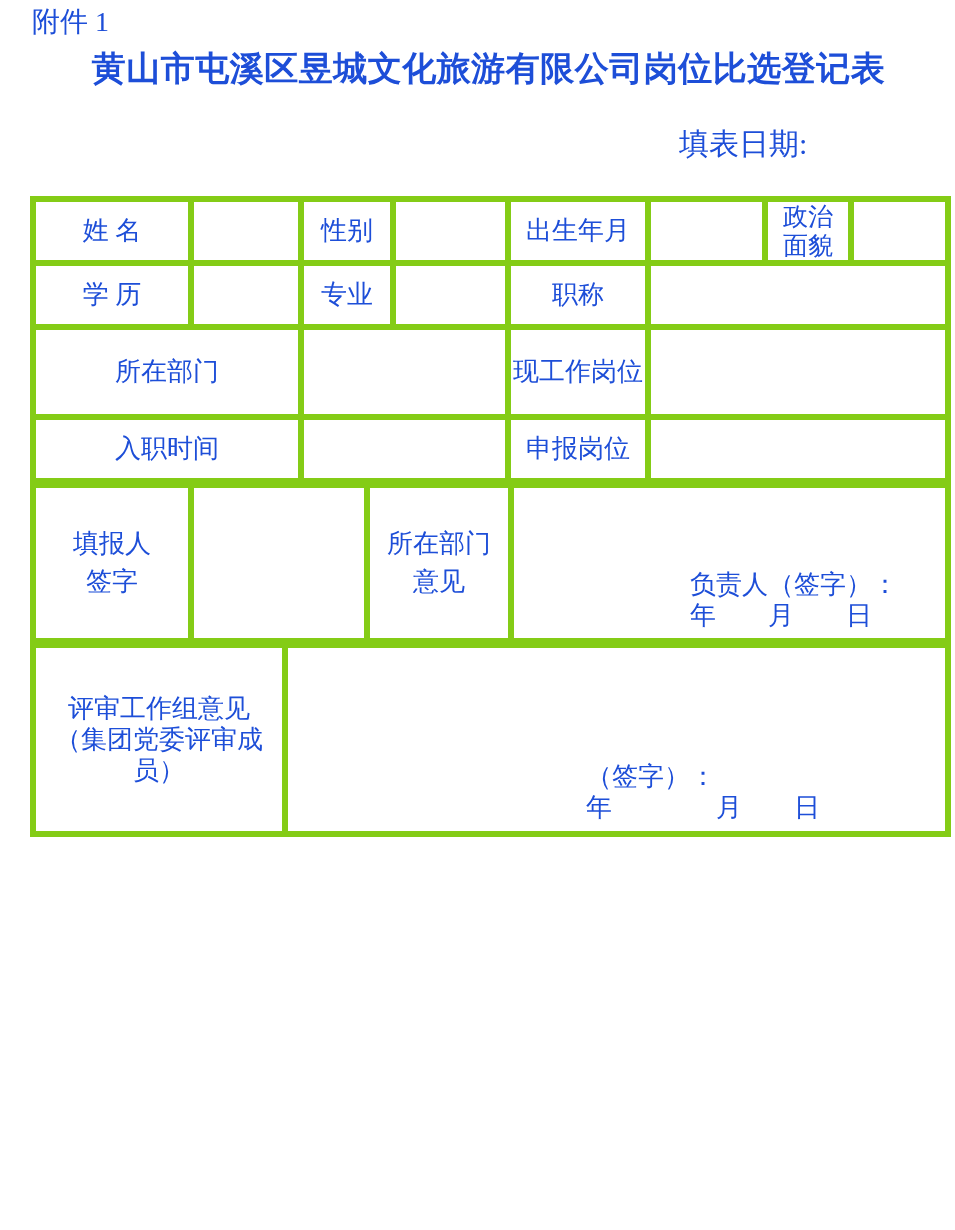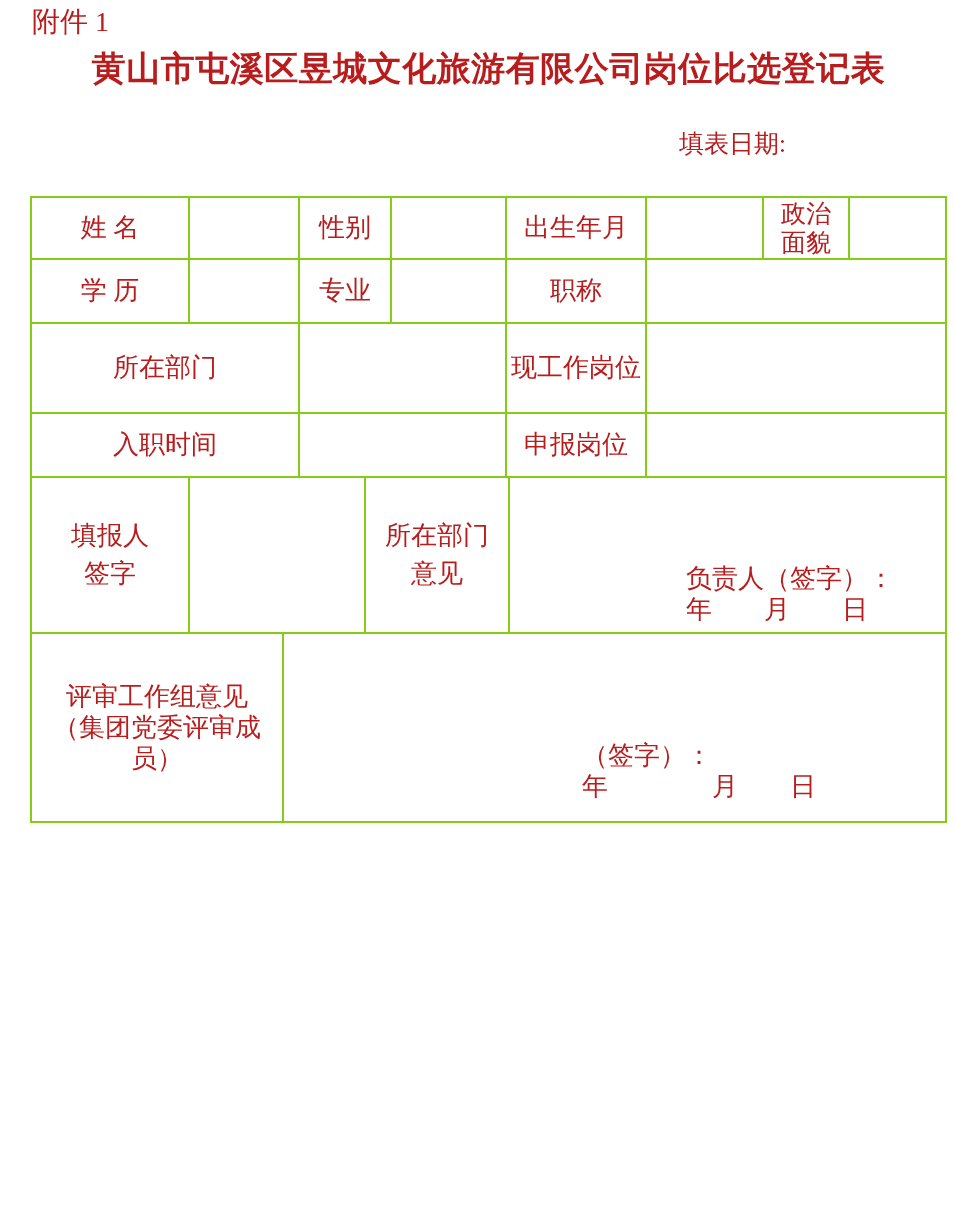--- a/index.html
+++ b/index.html
@@ -1,54 +1,54 @@
 <!DOCTYPE html>
 <html><head>
 <meta charset="utf-8">
 <style>
   html,body { margin:0; padding:0; background:#ffffff; }
   .page {
     position:relative; width:955px; height:1230px; background:#fff;
     font-family:"Liberation Serif","DejaVu Serif",serif;
-    color:#b91c1c; overflow:hidden;
+    color:#1d4ed8; overflow:hidden;
   }
   .attachment {
     position:absolute; left:32px; top:4px;
     font-size:28px; line-height:36px; white-space:pre;
   }
   .doc-title {
     position:absolute; left:32px; right:10px; top:47px;
     text-align:center; font-size:34px; font-weight:bold;
     letter-spacing:0.5px; line-height:44px;
   }
   .fill-date {
     position:absolute; left:679px; top:127px;
-    font-size:25px; line-height:34px;
+    font-size:30px; line-height:34px;
   }
   .tablewrap { position:absolute; left:30px; top:196px; width:915px; }
   table { border-collapse:collapse; table-layout:fixed; width:915px; }
   td {
-    border:2px solid #84cc16; padding:0;
+    border:6px solid #84cc16; padding:0;
     text-align:center; vertical-align:middle;
     font-size:26px; line-height:30px;
     overflow:hidden;
   }
   .t2, .t3 { margin-top:-2px; }
   .lh32 div { line-height:32px; }
   .lh38 div { line-height:38px; }
   .lh31 div { line-height:31px;text-align:center; }
   .political div { font-size:25px; line-height:29px; }
   .sig-cell { vertical-align:bottom; text-align:left; }
   .sig-block {
     display:flex; flex-direction:column; justify-content:flex-end;
     align-items:flex-start; height:100%; box-sizing:border-box;
     text-align:left; line-height:31px; white-space:pre;
   }
   .sig-block.leader { padding:0 0 7px 176px; }
-  .sig-block.review { padding:0 0 19px 298px; }
+  .sig-block.review { padding:0 0 8px 298px; }
 </style>
 </head>
 <body>
 
 <div class="page">
 
   <div class="attachment">附件 1</div>
 
   <div class="doc-title">黄山市屯溪区昱城文化旅游有限公司岗位比选登记表</div>
 

